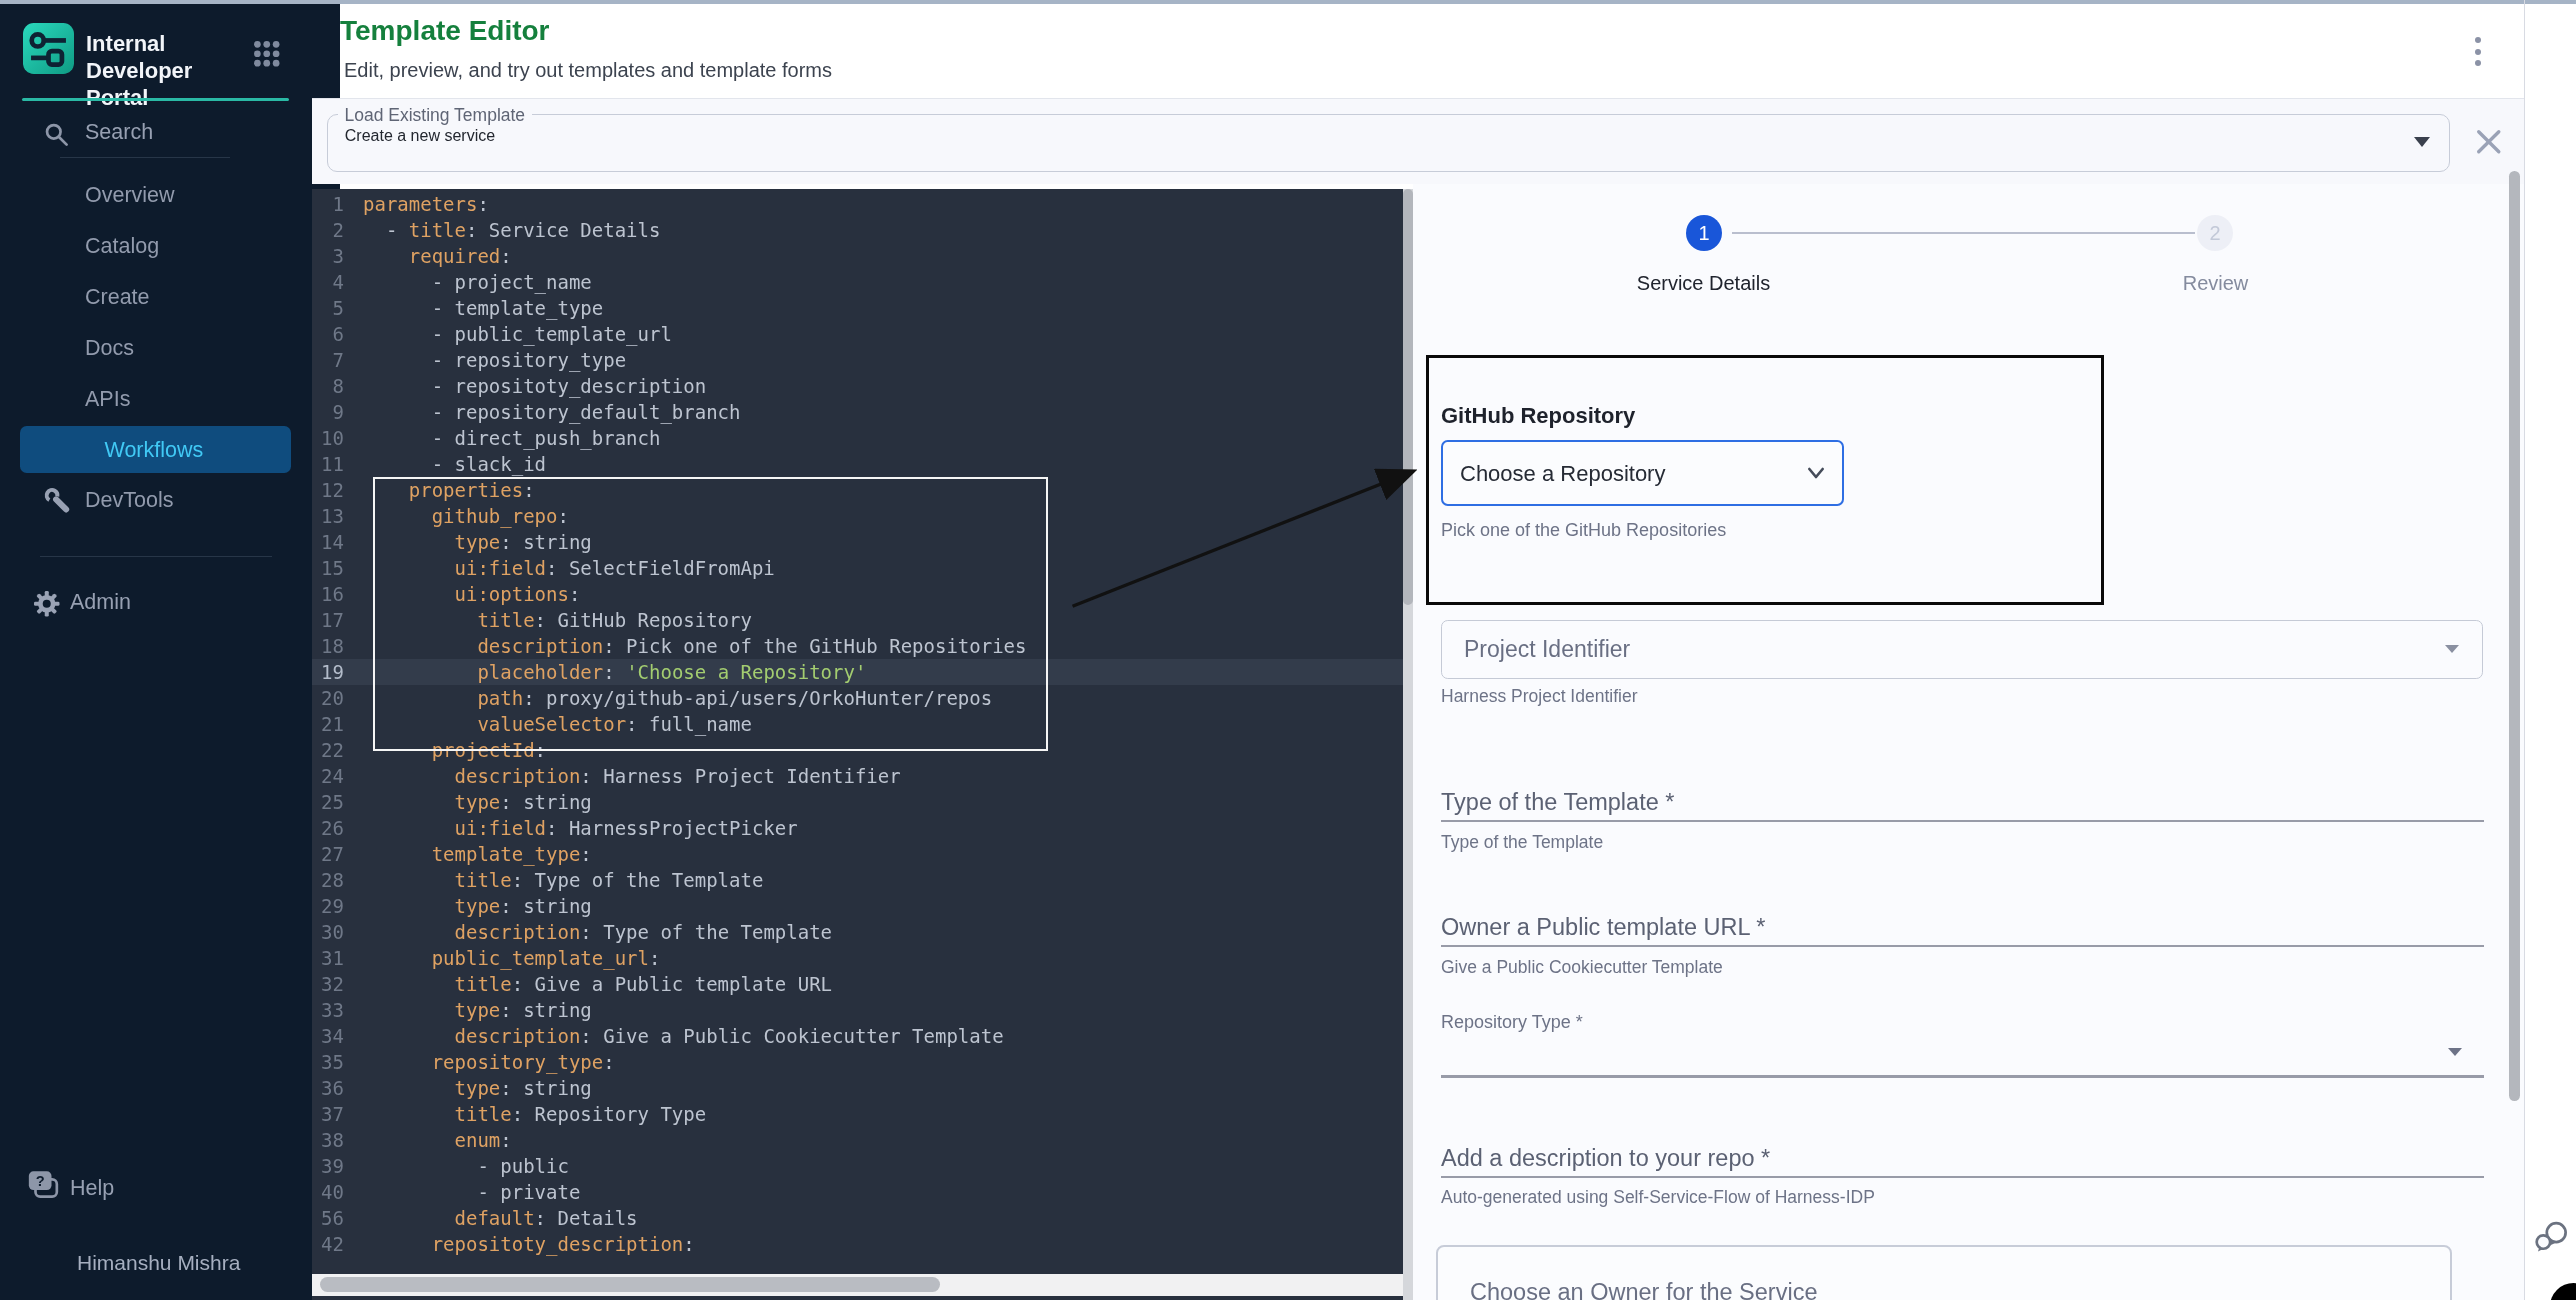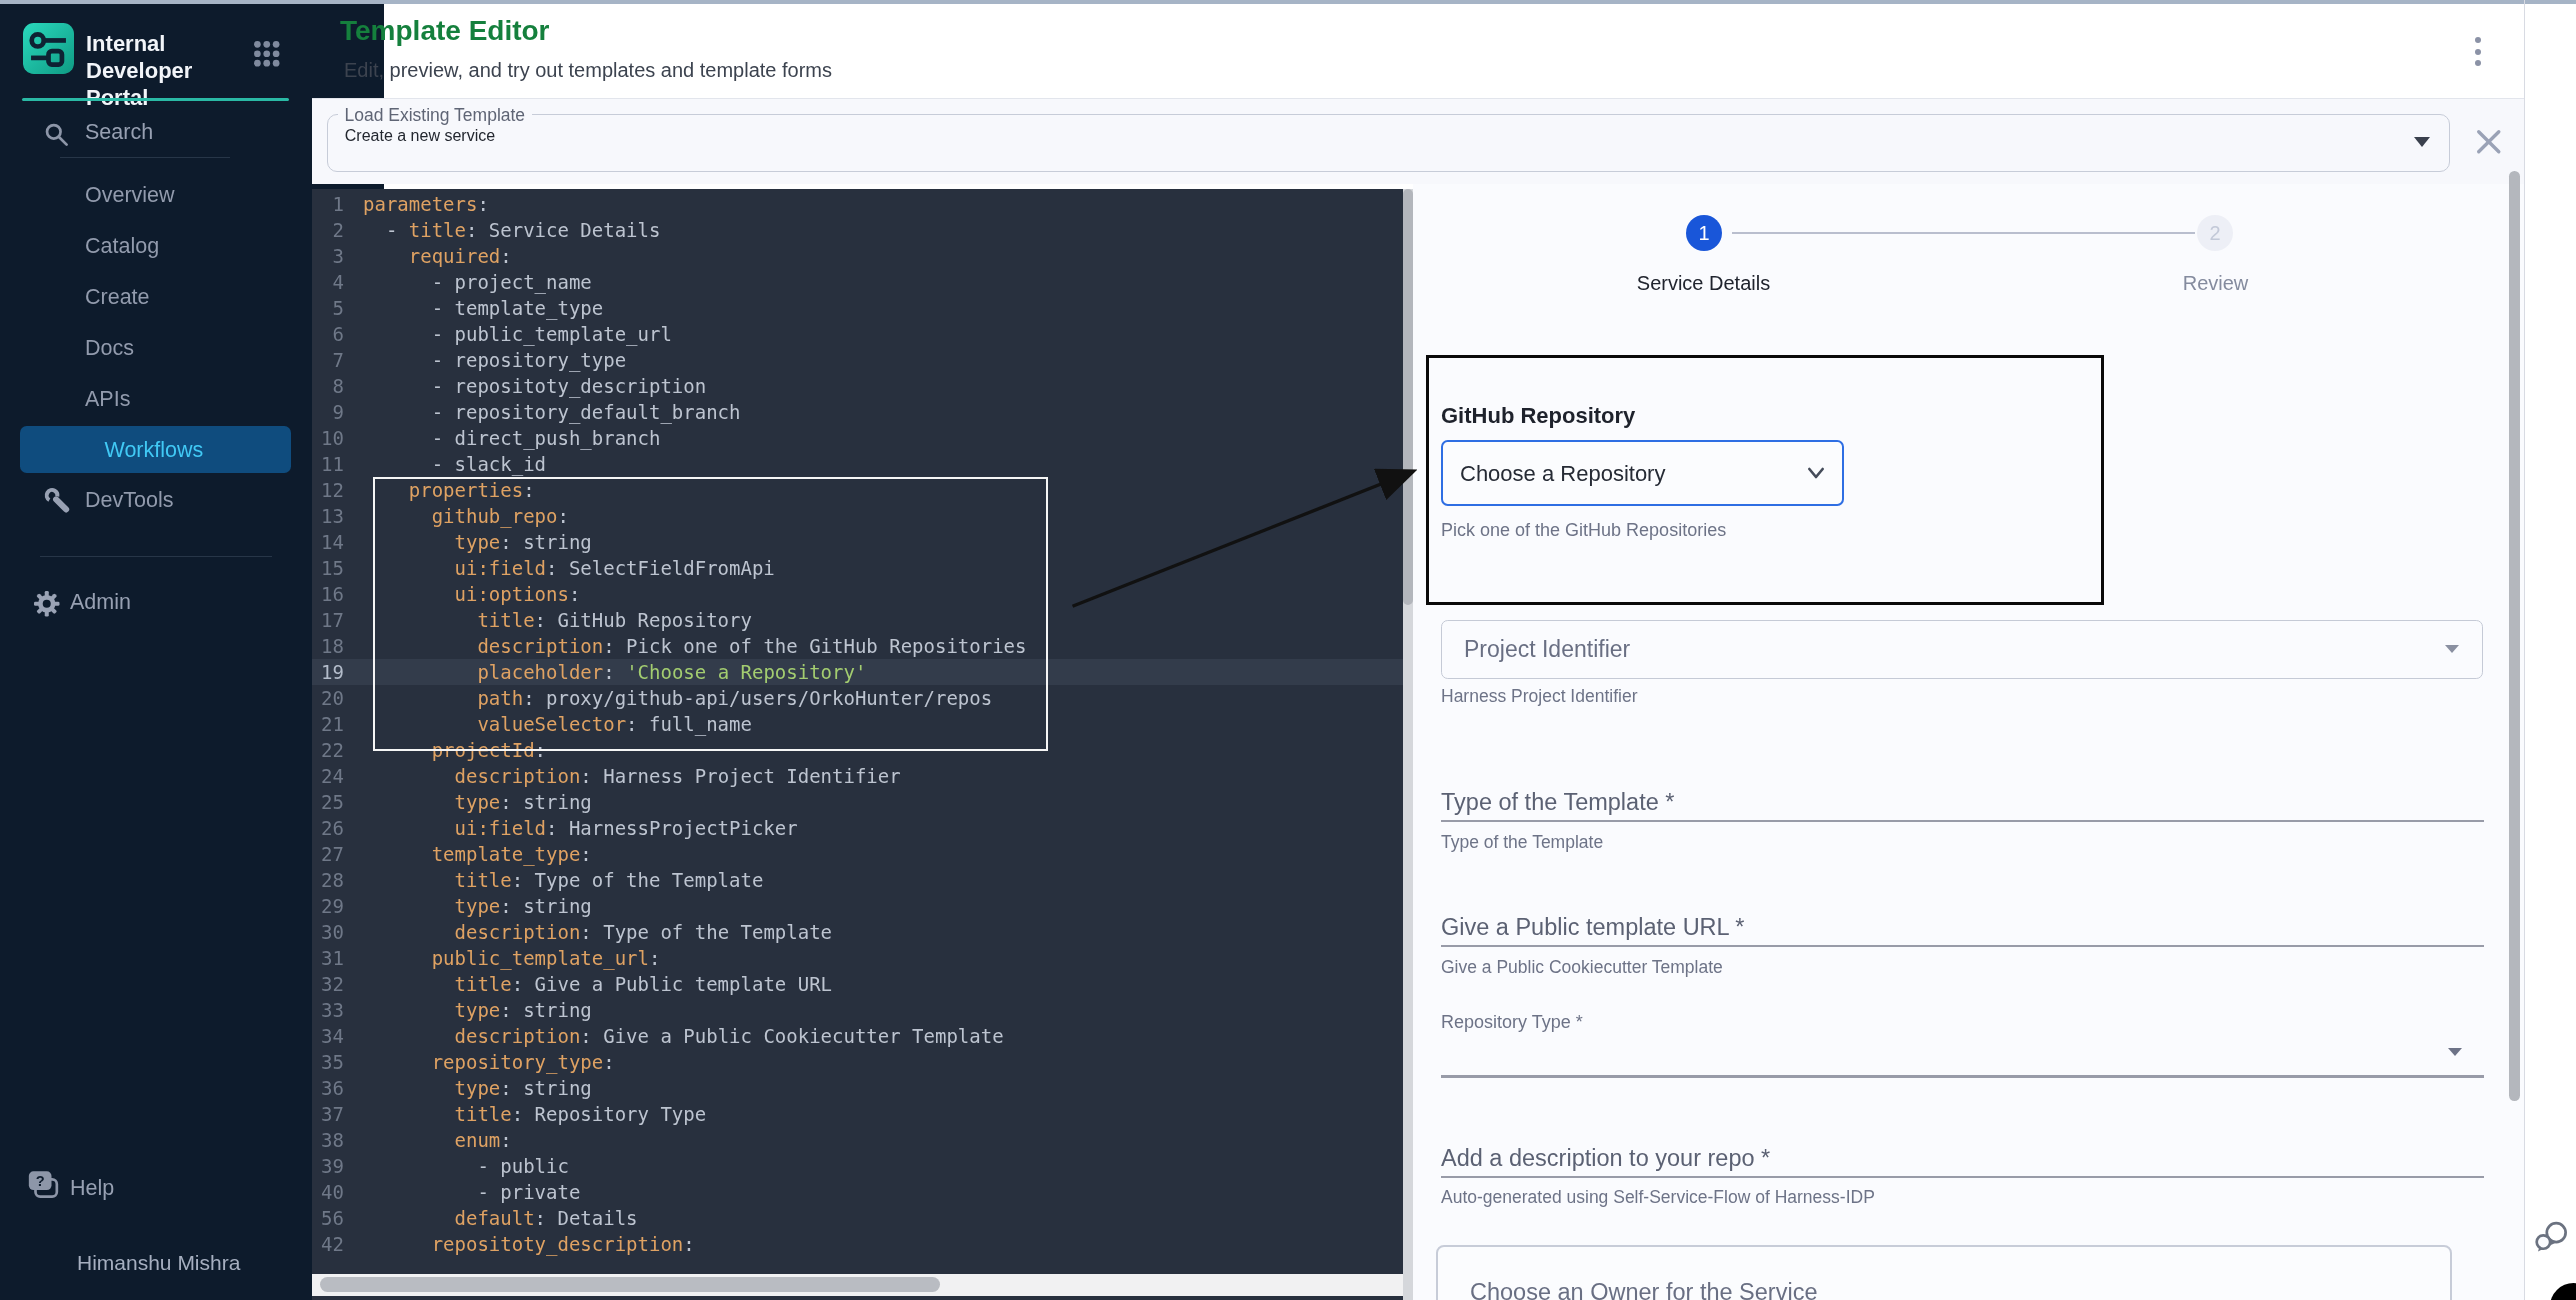--- a/index.html
+++ b/index.html
@@ -2,21 +2,21 @@
 <html style="font-size:10.7px"><head>
 <meta charset="utf-8">
 <style>
   html,body{margin:0;padding:0;background:#ffffff;}
   #stage{position:relative;width:2576px;height:1301px;overflow:hidden;background:#ffffff;
          font-family:"Liberation Sans",sans-serif;}
   .abs{position:absolute;}
   
   #topstrip{left:0;top:0;width:2576px;height:4px;background:#a6b4c6;}
   
-  #sidebar{left:0;top:4px;width:340px;height:1297px;background:#0d1b2c;padding-left:44px;}
+  #sidebar{left:0;top:4px;width:340px;height:1297px;background:#0d1b2c;}
   .brand-text{left:86px;top:25.5px;width:168px;font-size:22px;line-height:27px;font-weight:600;color:#f2f5f9;}
   #teal-divider{left:21.5px;top:94px;width:267px;height:3.4px;background:#2ab9a5;border-radius:2px;}
   .side-label{font-size:21.5px;color:#97a0b2;text-align:center;}
   #search-divider{left:60px;top:153px;width:170px;height:1.3px;background:#273648;}
   #admin-divider{left:40px;top:552px;width:232px;height:1.3px;background:#273648;}
   .nav-item{left:0;width:312px;height:51px;cursor:pointer;}
   .nav-label{position:absolute;left:85px;top:50%;transform:translateY(-50%);font-size:21.5px;color:#929bad;}
   #workflows-pill{left:19.5px;top:422px;width:271px;height:47px;background:#0f4c7e;border-radius:6.7px;}
   #workflows-pill .nav-label{color:#41c9f5;}
   
@@ -278,21 +278,21 @@
   <div class="abs" id="proj-select">
     <span class="abs" style="left:22px;top:14.8px;font-size:23px;color:#696f83;">Project Identifier</span>
     <span class="abs small-caret" style="left:1003px;top:24px;"></span>
   </div>
   <div class="abs field-helper" style="left:1441px;top:686px;">Harness Project Identifier</div>
 
   <div class="abs field-label" style="left:1441px;top:789px;">Type of the Template *</div>
   <div class="abs field-underline" style="left:1441px;top:820px;"></div>
   <div class="abs field-helper" style="left:1441px;top:832px;">Type of the Template</div>
 
-  <div class="abs field-label" style="left:1441px;top:914px;">Give a Public template URL *</div>
+  <div class="abs field-label" style="left:1441px;top:914px;">Owner a Public template URL *</div>
   <div class="abs field-underline" style="left:1441px;top:945px;"></div>
   <div class="abs field-helper" style="left:1441px;top:957px;">Give a Public Cookiecutter Template</div>
 
   <div class="abs field-helper" style="left:1441px;top:1012px;font-size:18px;">Repository Type *</div>
   <span class="abs small-caret" style="left:2448px;top:1048px;border-top-color:#6d7387;"></span>
   <div class="abs field-underline" style="left:1441px;top:1075px;height:2.7px;"></div>
 
   <div class="abs field-label" style="left:1441px;top:1145px;">Add a description to your repo *</div>
   <div class="abs field-underline" style="left:1441px;top:1176px;"></div>
   <div class="abs field-helper" style="left:1441px;top:1187px;">Auto-generated using Self-Service-Flow of Harness-IDP</div>

